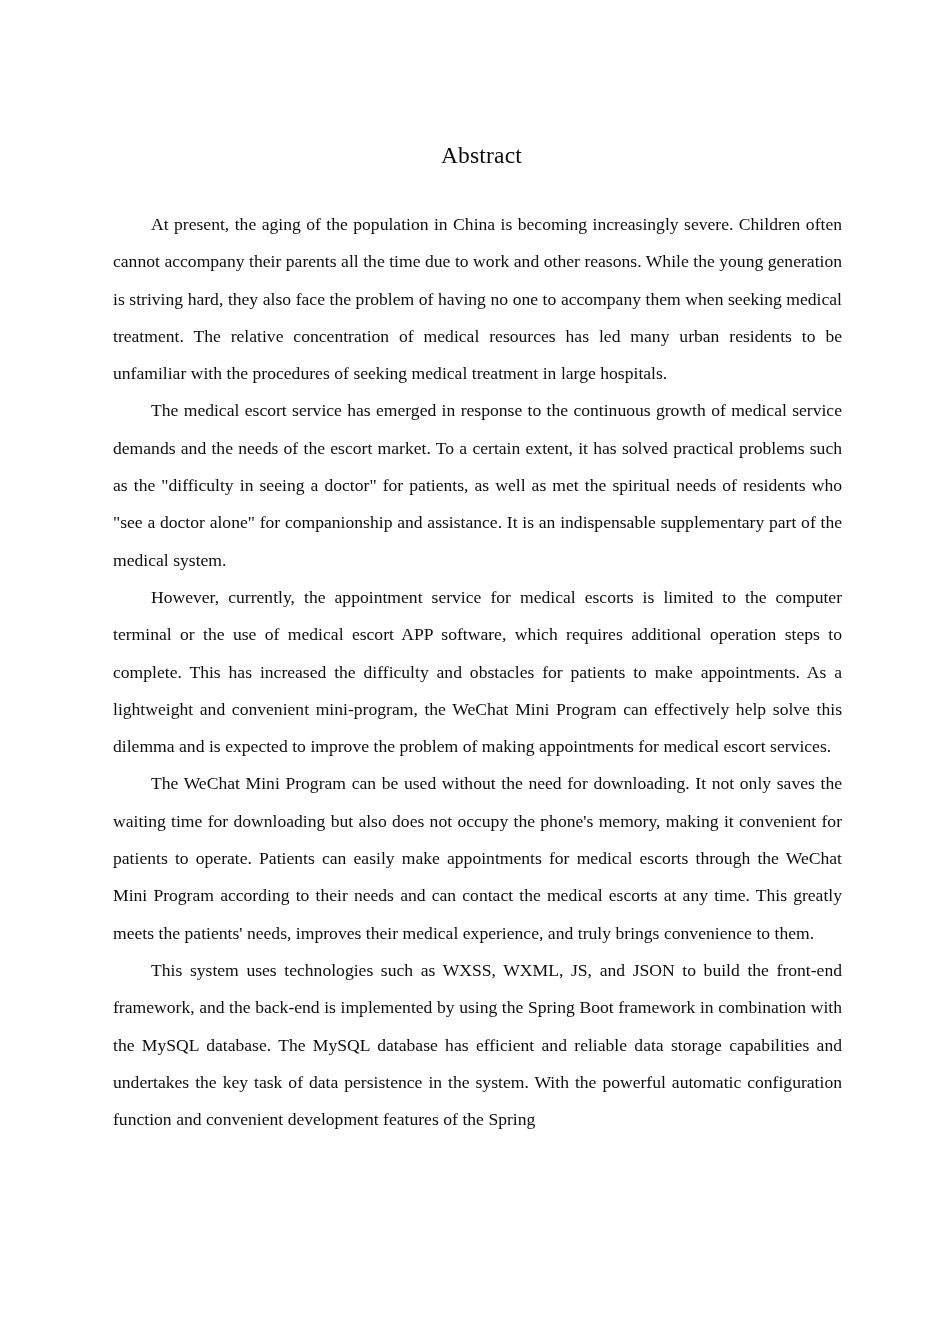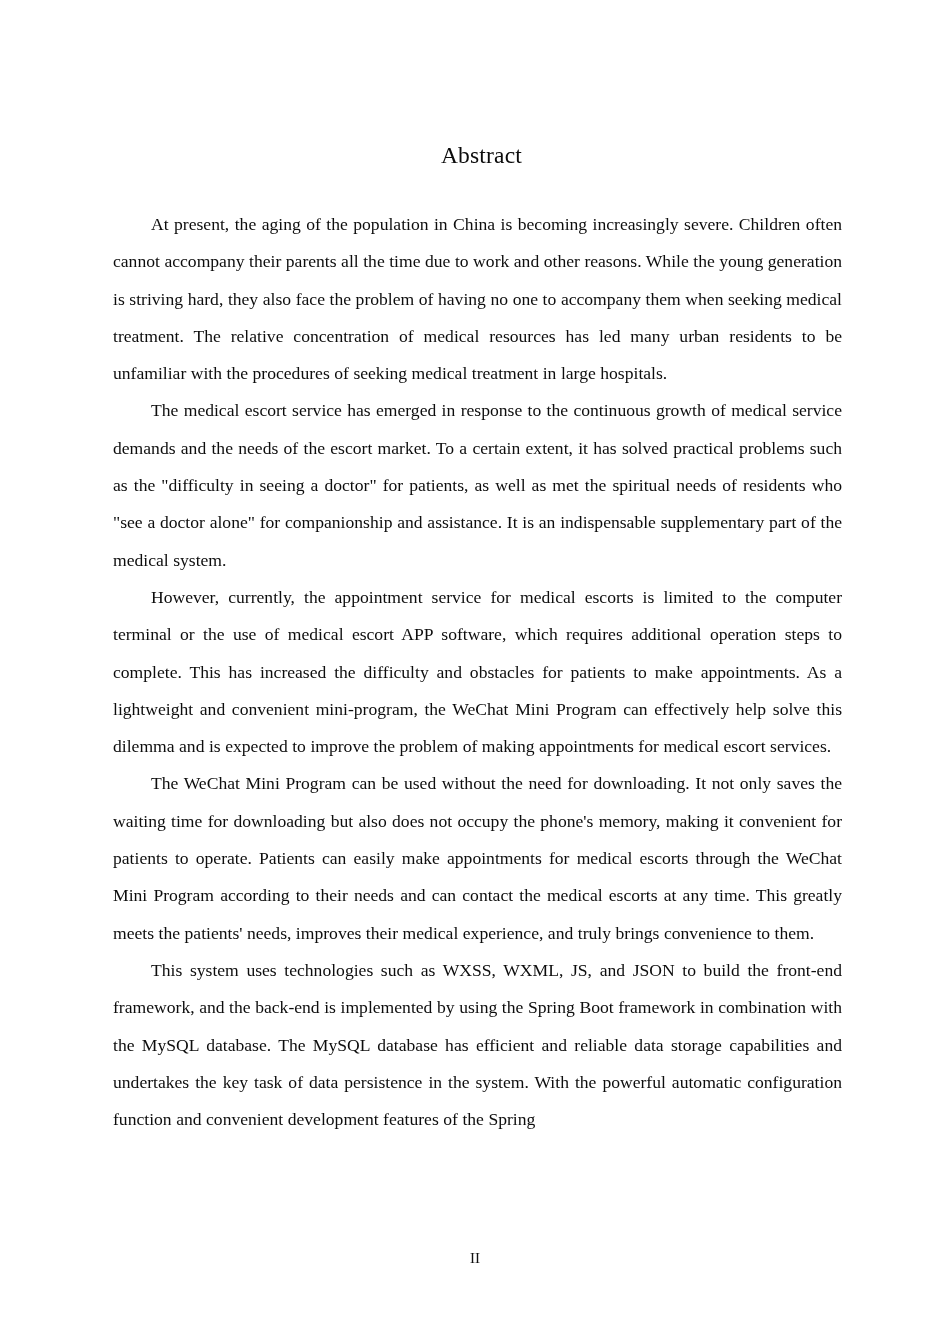--- a/index.html
+++ b/index.html
@@ -80,15 +80,14 @@
   <h1 class="page-title">Abstract</h1>
 
   <div class="body-text">
     <p class="para">At present, the aging of the population in China is becoming increasingly severe. Children often cannot accompany their parents all the time due to work and other reasons. While the young generation is striving hard, they also face the problem of having no one to accompany them when seeking medical treatment. The relative concentration of medical resources has led many urban residents to be unfamiliar with the procedures of seeking medical treatment in large hospitals.</p>
     <p class="para">The medical escort service has emerged in response to the continuous growth of medical service demands and the needs of the escort market. To a certain extent, it has solved practical problems such as the "difficulty in seeing a doctor" for patients, as well as met the spiritual needs of residents who "see a doctor alone" for companionship and assistance. It  is  an indispensable supplementary part of the medical system.</p>
     <p class="para">However, currently, the appointment service for medical escorts is limited to the computer terminal or the use of medical escort APP software, which requires additional operation steps to complete. This has increased the difficulty and obstacles for patients to make appointments. As a lightweight and convenient mini-program, the WeChat Mini Program can effectively help solve this dilemma and is expected to improve the problem of making appointments for medical escort services.</p>
     <p class="para">The WeChat Mini Program can be used without the need for downloading. It not only saves the waiting time for downloading but also does not occupy the phone's memory, making it convenient for patients to operate. Patients can easily make appointments for medical escorts through the WeChat Mini Program according to their needs and can contact the medical escorts at any time. This greatly meets the patients' needs, improves their medical experience, and truly brings convenience to them.</p>
     <p class="para">This system uses technologies such as WXSS, WXML, JS, and JSON to build the front-end framework, and the back-end is implemented by using the Spring Boot framework in combination with the MySQL database. The MySQL database has efficient and reliable data storage capabilities and undertakes the key task of data persistence in the system. With the powerful automatic configuration function and convenient development features of the Spring</p>
   </div>
 
-  <div class="page-number">II</div>
 
 </div>
 
 </body></html>

